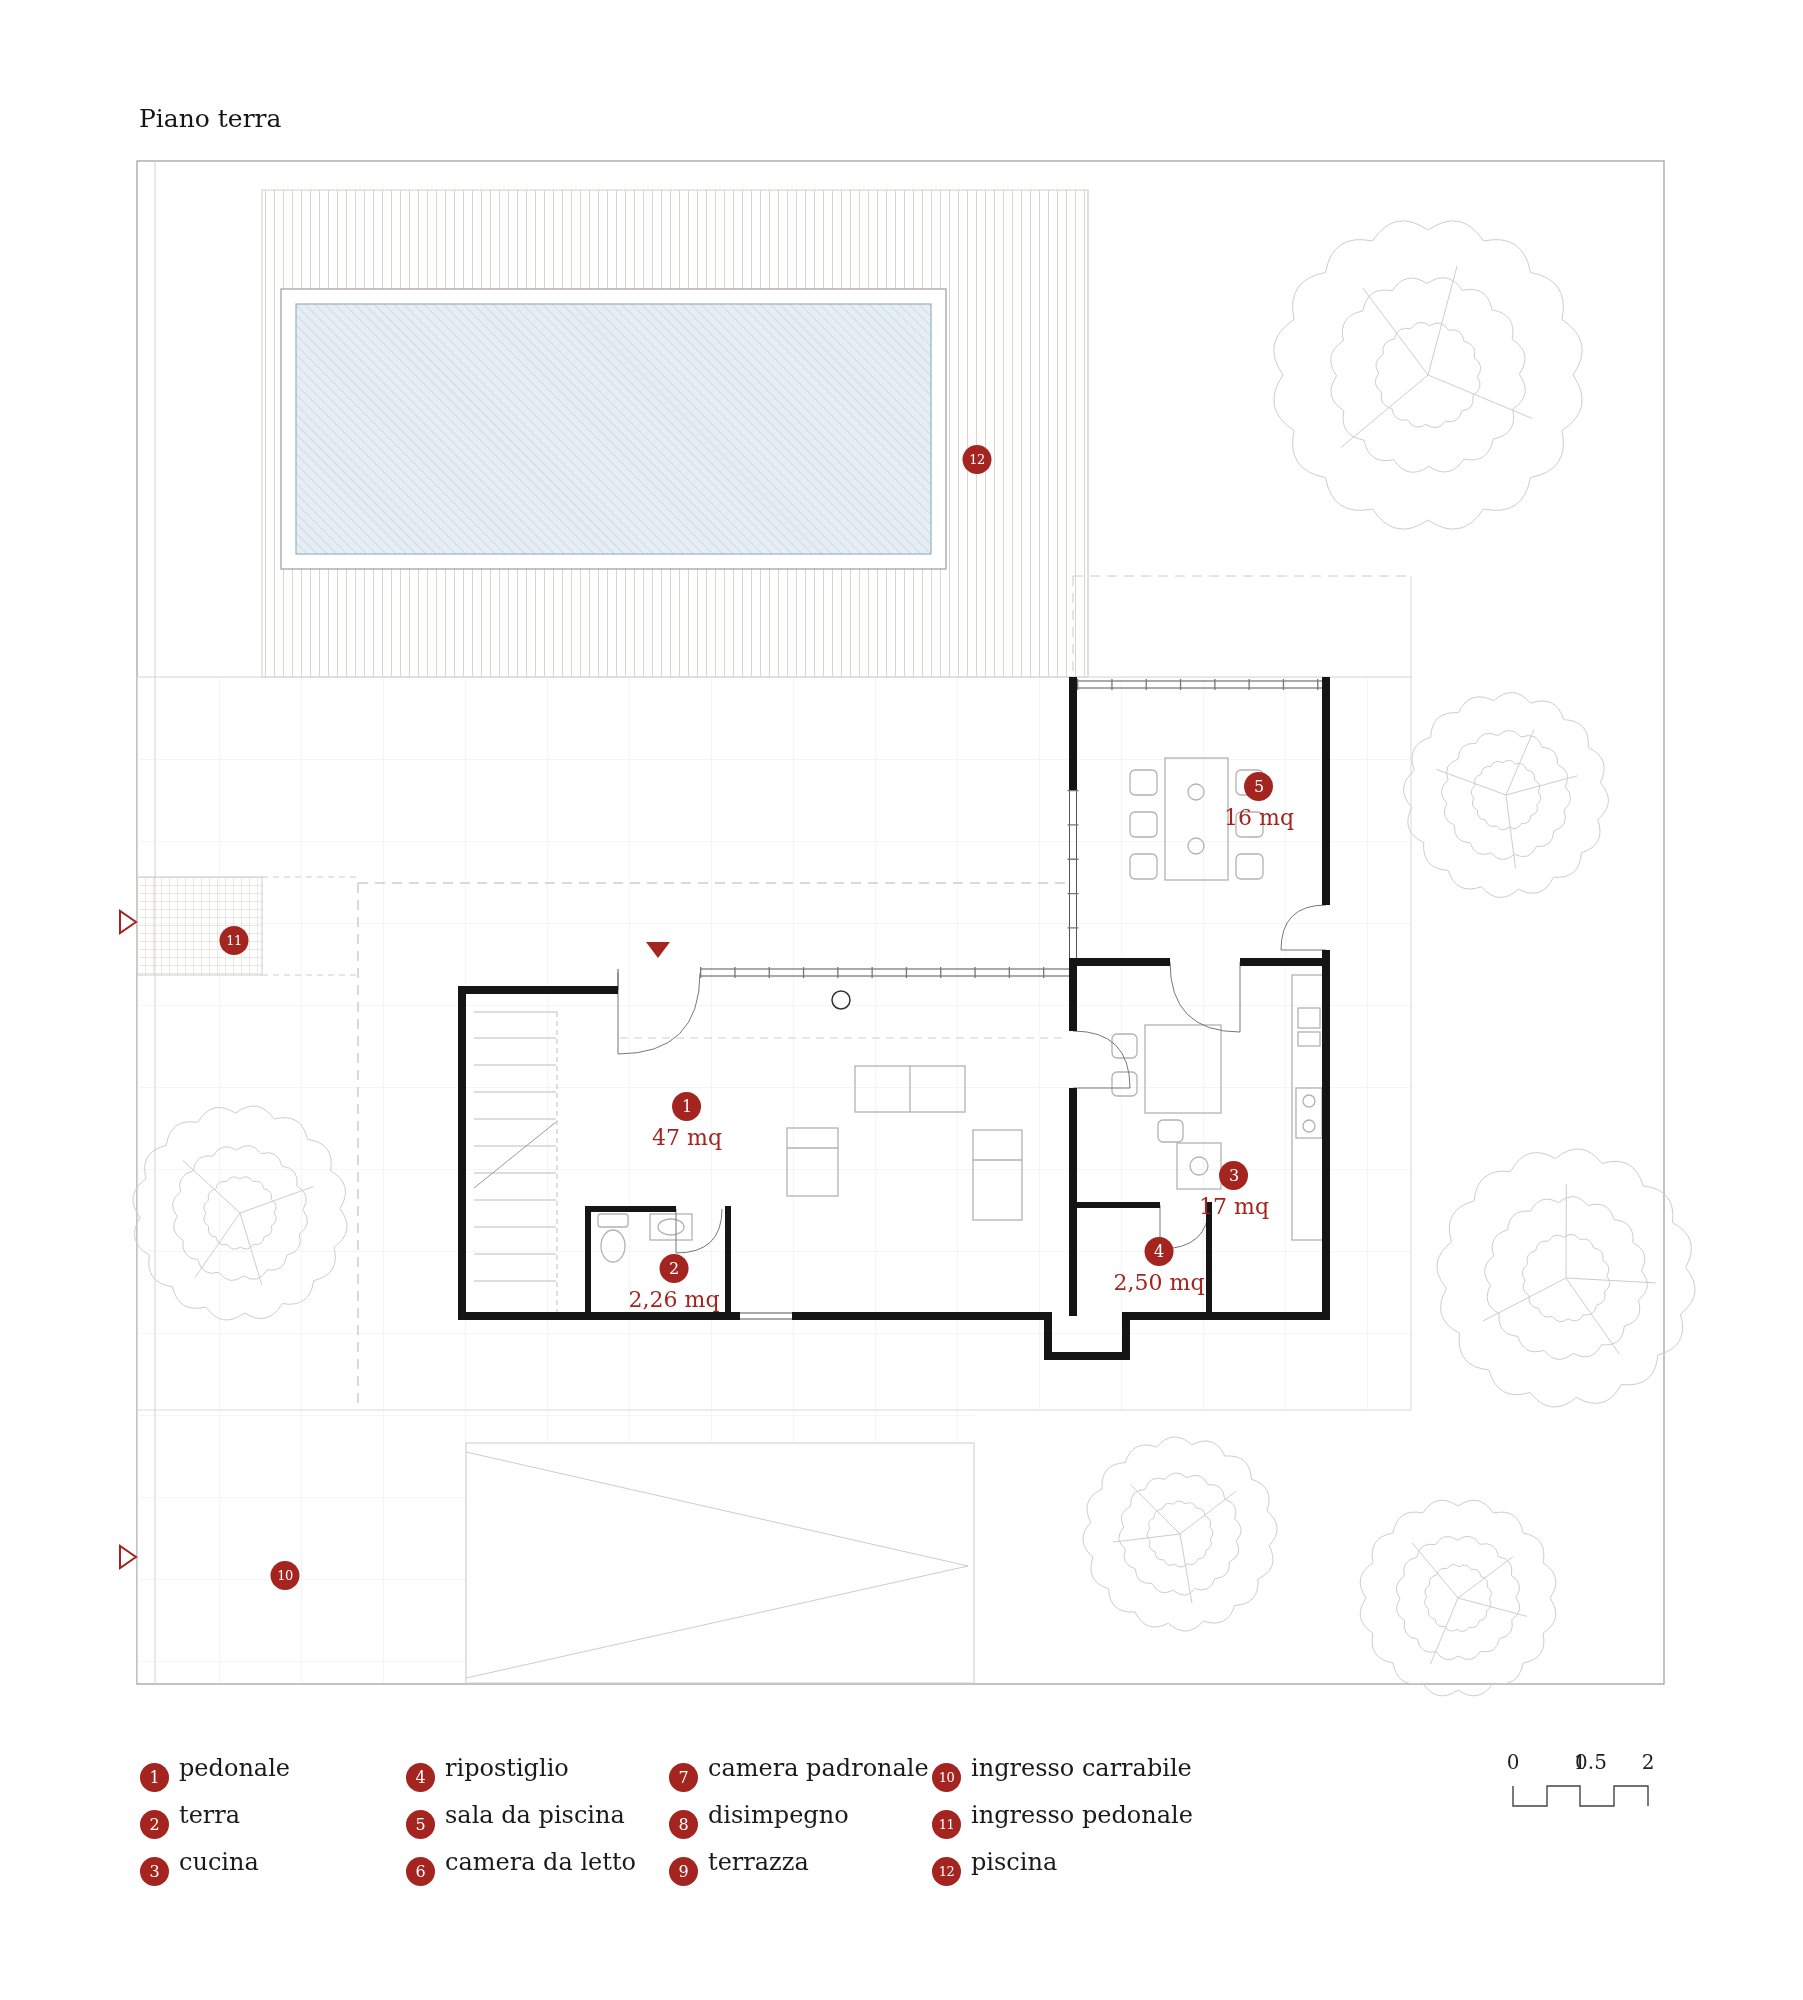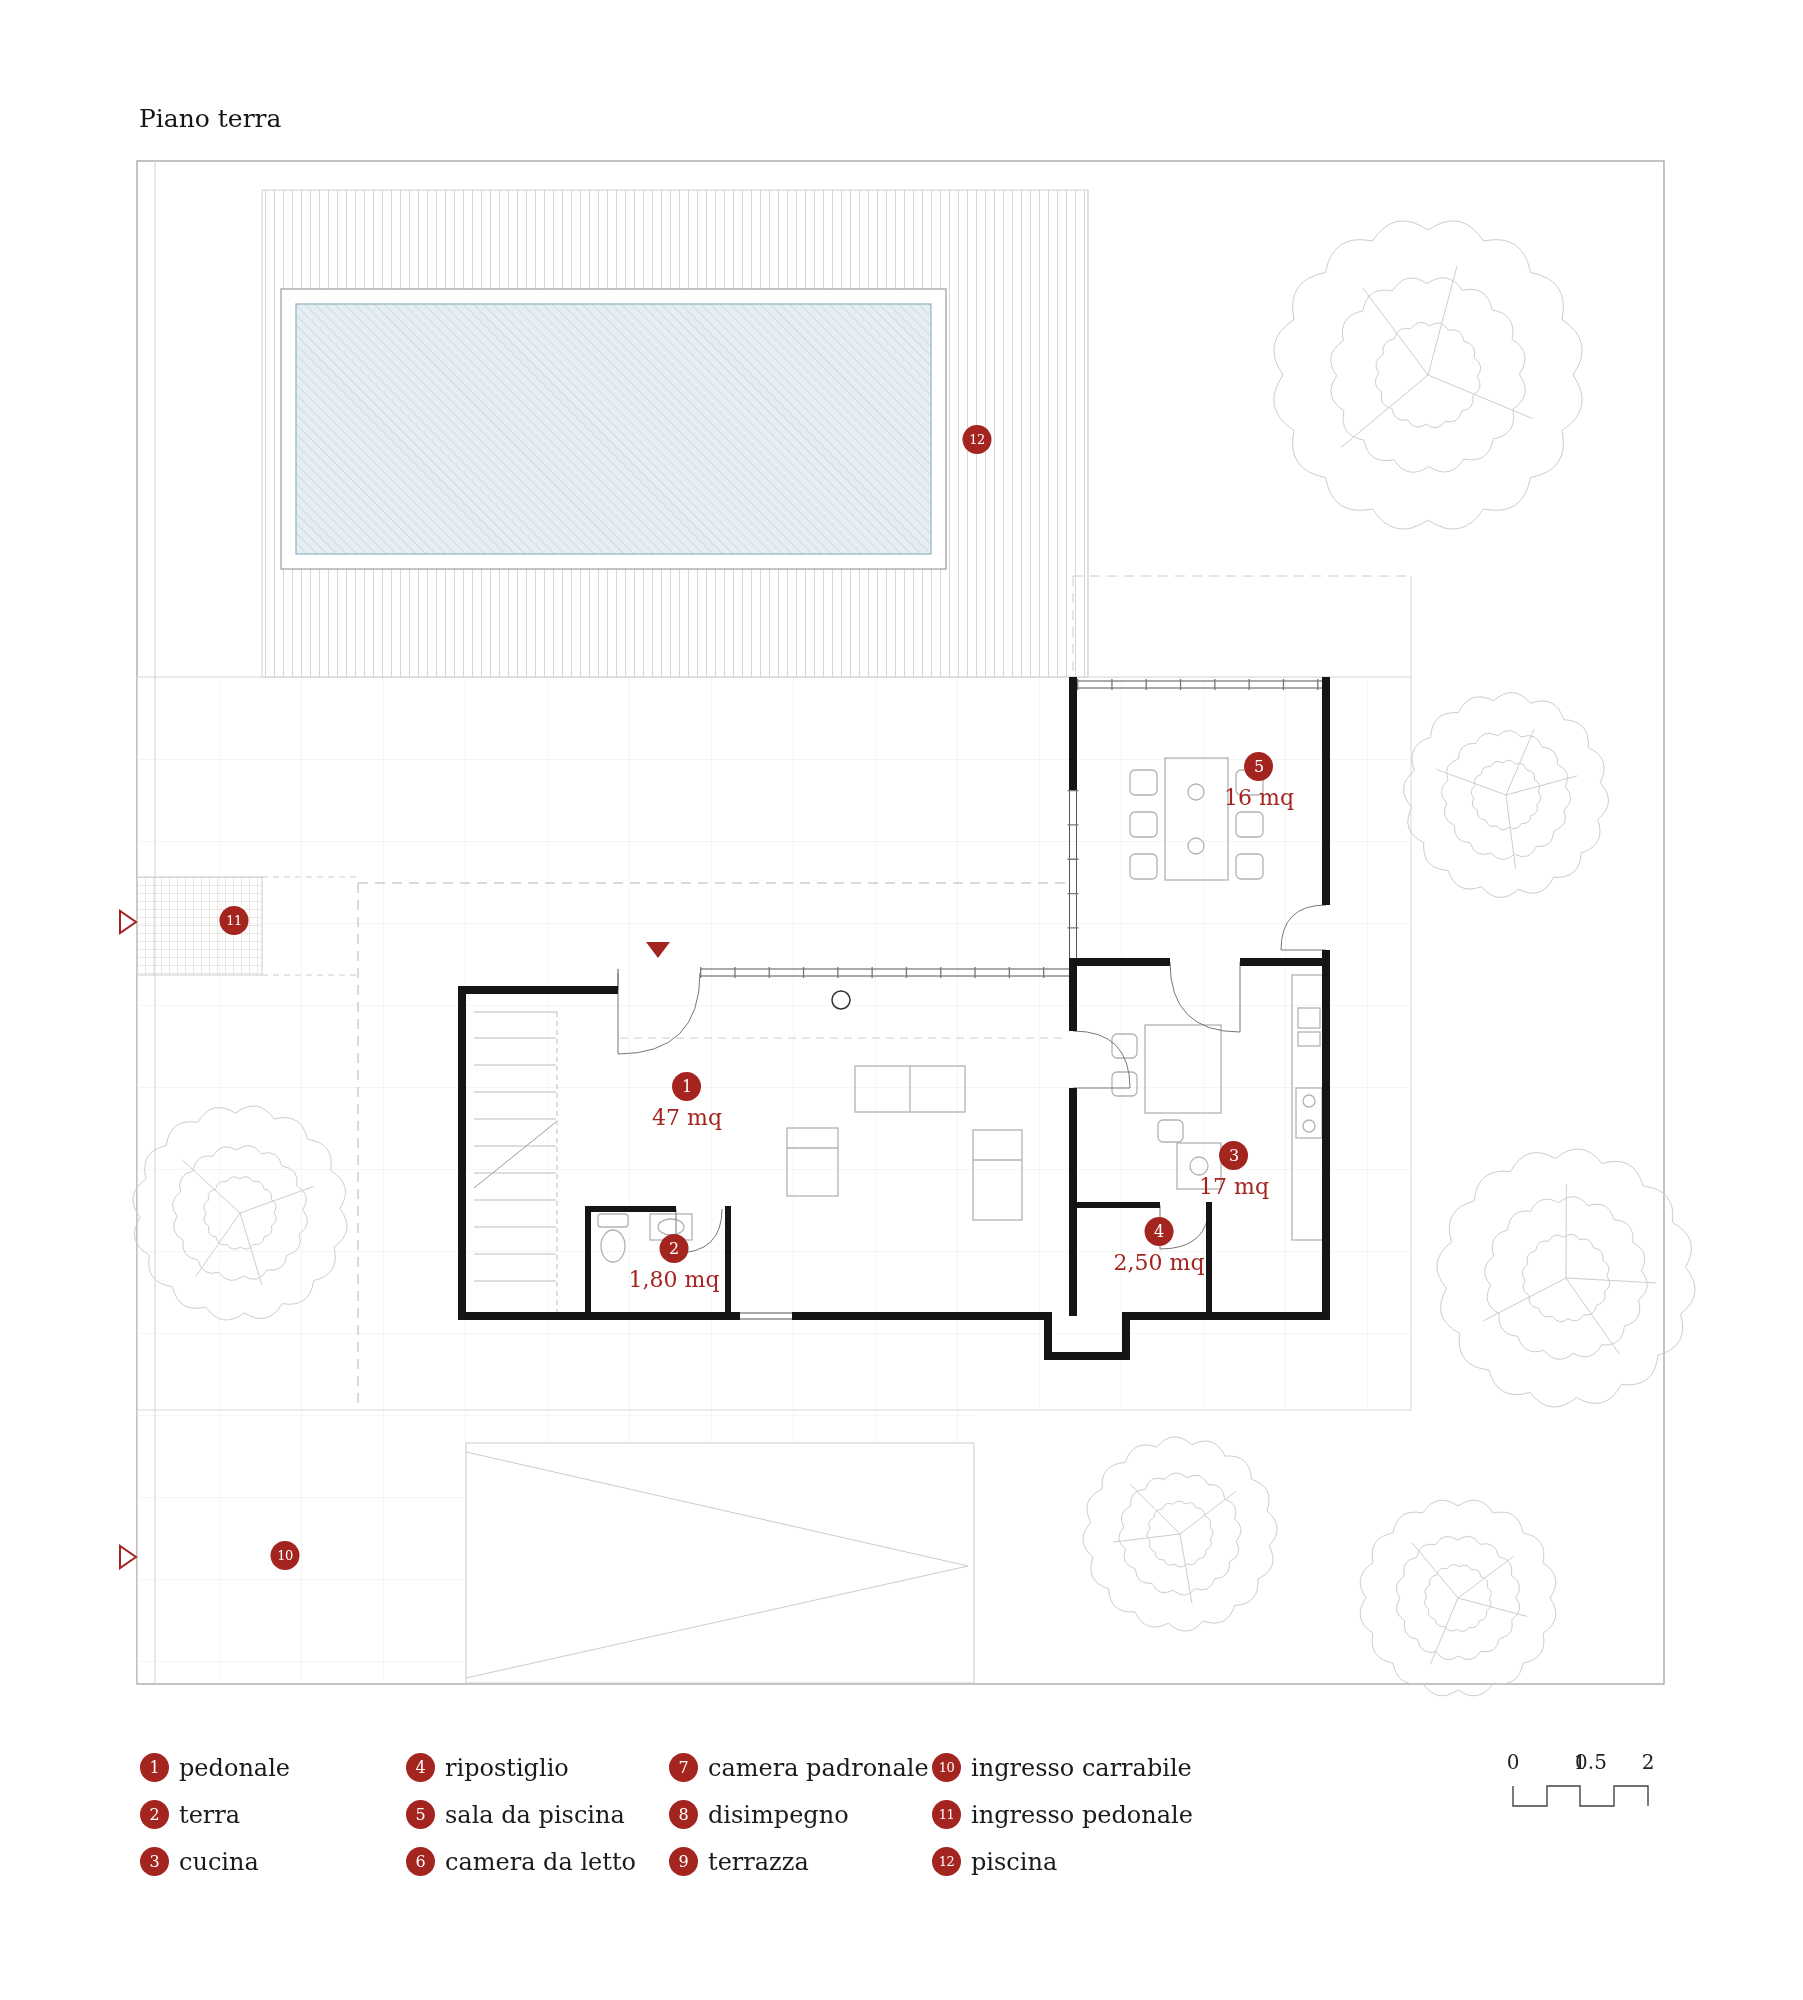--- a/index.html
+++ b/index.html
@@ -4,21 +4,21 @@
 <style>
   html,body{margin:0;padding:0;background:#fff;}
   .canvas{position:relative;width:1803px;height:2000px;background:#fff;overflow:hidden;
           font-family:"DejaVu Serif",serif;border-radius:20px;}
   #plan{position:absolute;left:0;top:0;}
   .title{position:absolute;left:139px;top:104px;font-size:25px;color:#151515;}
   .marker{position:absolute;transform:translateX(-50%);display:flex;flex-direction:column;
           align-items:center;gap:4px;z-index:5;}
   .badge{width:29px;height:29px;border-radius:50%;background:#a42420;color:#fff;
          display:flex;align-items:center;justify-content:center;font-size:16px;
-         font-family:"DejaVu Serif",serif;line-height:1;}
+         font-family:"DejaVu Serif",serif;line-height:1;margin-top:20px;}
   .badge.two{font-size:13px;letter-spacing:-0.5px;}
   .area{color:#a42420;font-size:22px;white-space:nowrap;}
   .legend{position:absolute;left:140px;top:1744px;display:grid;grid-auto-flow:column;
           grid-template-rows:repeat(3,47px);grid-template-columns:266px 263px 263px auto;
           align-items:center;}
   .legend .item{display:flex;align-items:center;gap:10px;font-size:24px;color:#1a1a1a;}
   .scale-labels span{position:absolute;top:1750px;transform:translateX(-50%);
           font-size:20px;color:#222;}
 </style>
 </head>
@@ -220,21 +220,21 @@
   </svg>
 
   <div class="title">Piano terra</div>
 
   <div class="marker" style="left:687px;top:1072px">
     <span class="badge">1</span>
     <span class="area">47 mq</span>
   </div>
   <div class="marker" style="left:674px;top:1234px">
     <span class="badge">2</span>
-    <span class="area">1,80 mq</span>
+    <span class="area">2,26 mq</span>
   </div>
   <div class="marker" style="left:1234px;top:1141px">
     <span class="badge">3</span>
     <span class="area">17 mq</span>
   </div>
   <div class="marker" style="left:1159px;top:1217px">
     <span class="badge">4</span>
     <span class="area">2,50 mq</span>
   </div>
   <div class="marker" style="left:1259px;top:752px">

